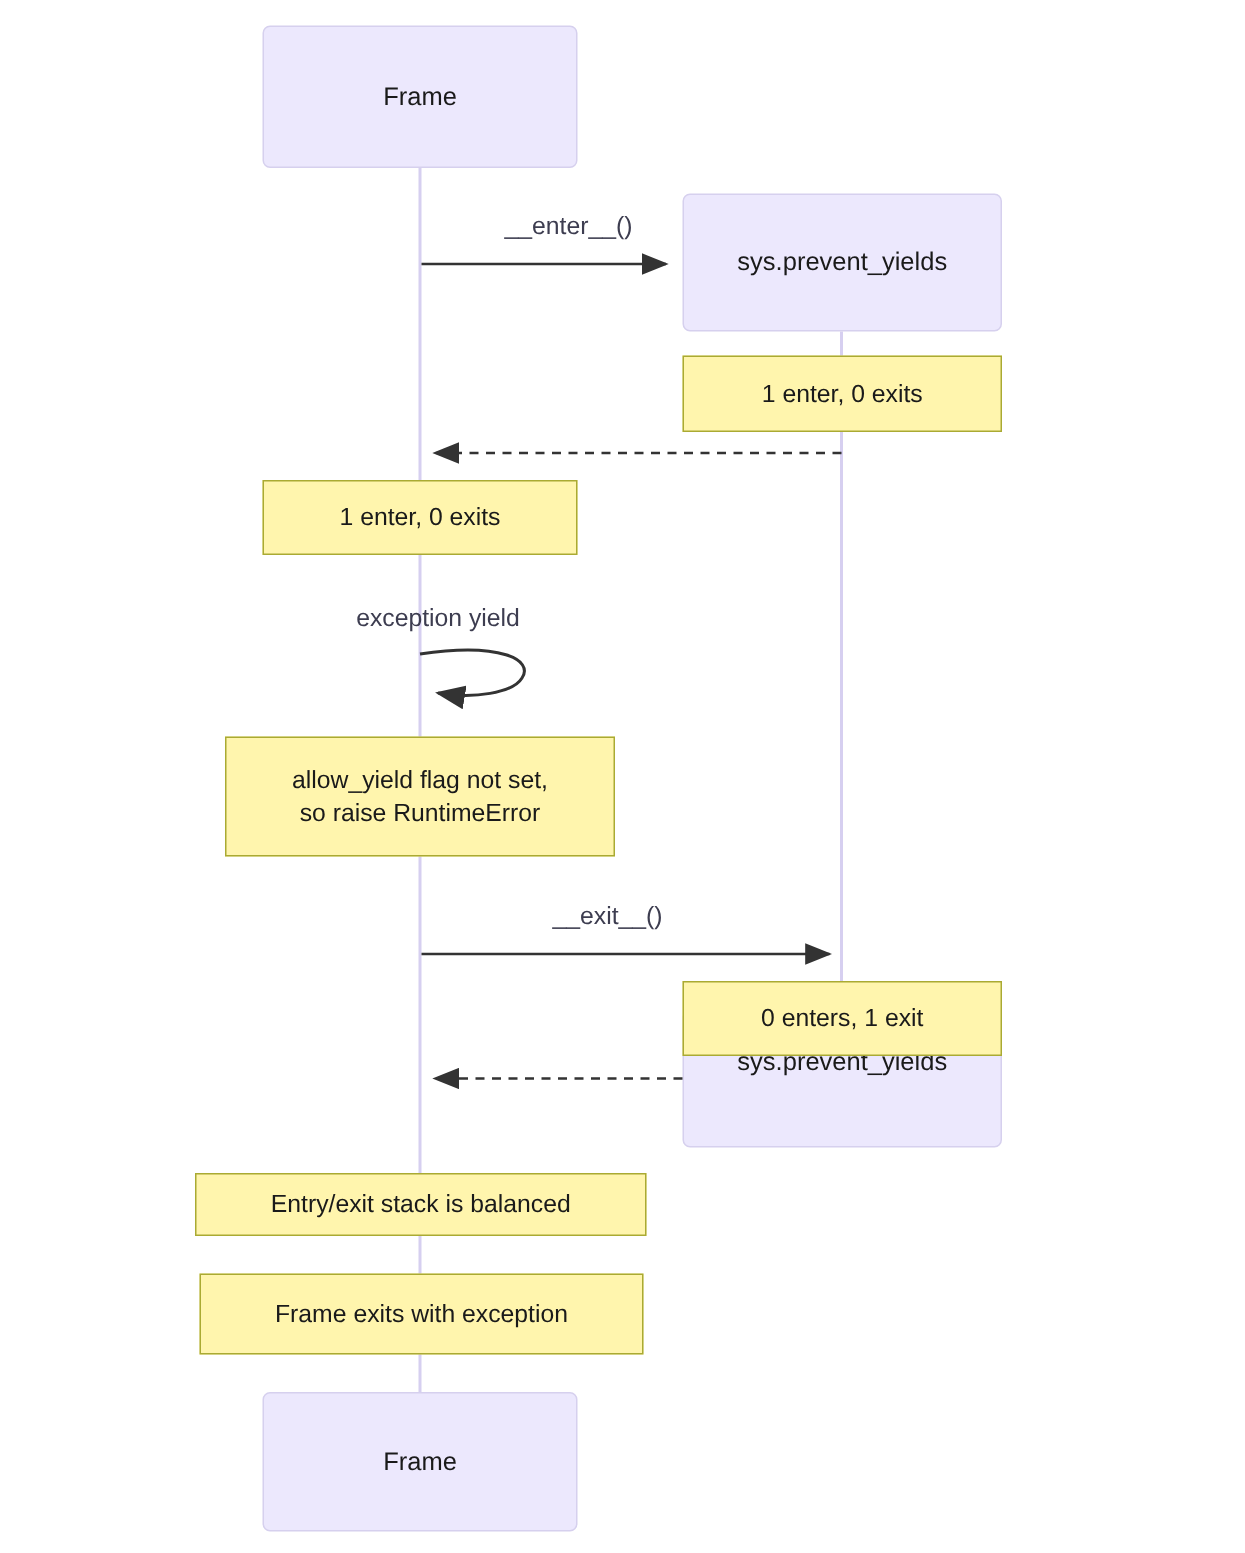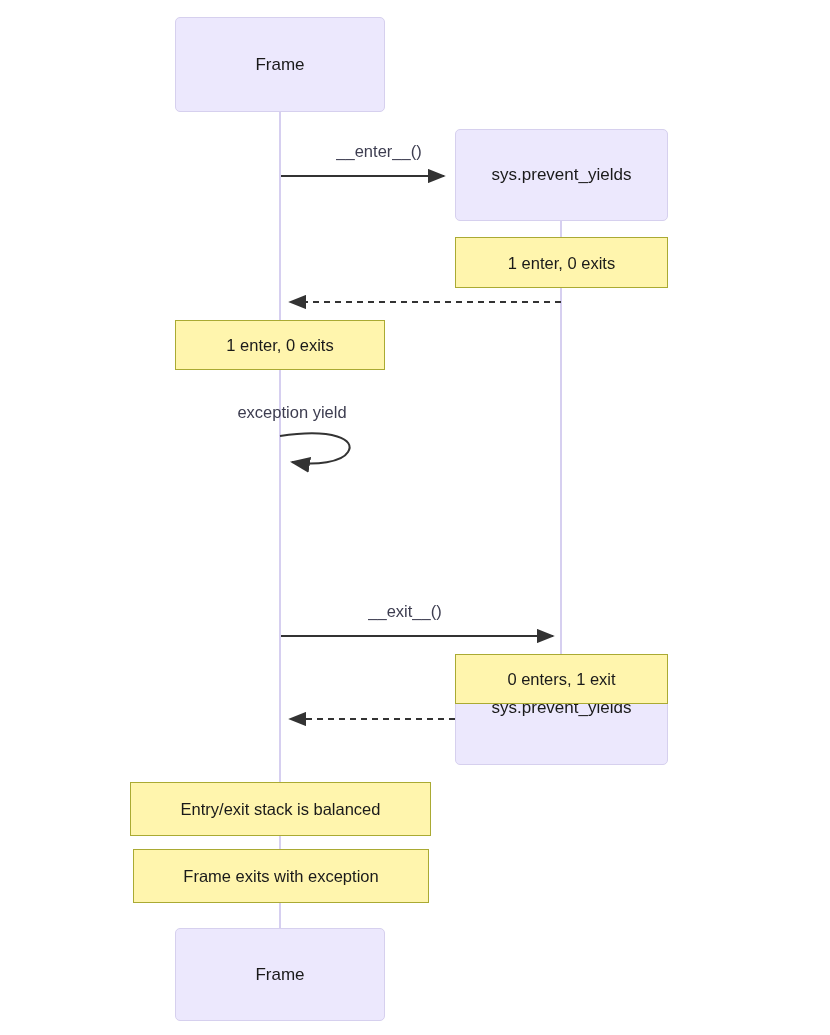--- a/index.html
+++ b/index.html
@@ -115,20 +115,24 @@
   </div>
   <svg class="arrow-svg layer-arrow" width="90" height="50" style="left:276px;top:428px;">
     <defs>
       <marker id="ah-self" markerWidth="10" markerHeight="8" refX="9" refY="4" orient="auto">
         <path d="M0,0 L10,4 L0,8 z" fill="#333333"></path>
       </marker>
     </defs>
     <path d="M4,8 C 58,0 80,12 72,24 C 66,34 40,38 16,34" fill="none" stroke="#333333" stroke-width="2" marker-end="url(#ah-self)"></path>
   </svg>
 
+  <div class="note layer-note" style="left:150px;top:491px;width:260px;height:80px;">
+    <span>allow_yield flag not set,
+so raise RuntimeError</span>
+  </div>
 
   <div class="msg-label layer-text" style="left:281px;top:602px;width:224px;">
     <span>__exit__()</span>
   </div>
   <svg class="arrow-svg layer-arrow" width="290" height="14" style="left:281px;top:629px;">
     <defs>
       <marker id="ah-solid-2" markerWidth="10" markerHeight="8" refX="9" refY="4" orient="auto">
         <path d="M0,0 L10,4 L0,8 z" fill="#333333"></path>
       </marker>
     </defs>
@@ -141,21 +145,21 @@
 
   <svg class="arrow-svg layer-arrow" width="190" height="14" style="left:279px;top:712px;z-index:7;">
     <defs>
       <marker id="ah-dash-2" markerWidth="10" markerHeight="8" refX="9" refY="4" orient="auto">
         <path d="M0,0 L10,4 L0,8 z" fill="#333333"></path>
       </marker>
     </defs>
     <line x1="176" y1="7" x2="11" y2="7" stroke="#333333" stroke-width="1.8" stroke-dasharray="6,5" marker-end="url(#ah-dash-2)"></line>
   </svg>
 
-  <div class="note layer-note" style="left:130px;top:782px;width:301px;height:54px;">
+  <div class="note layer-note" style="left:130px;top:782px;width:301px;height:42px;">
     <span>Entry/exit stack is balanced</span>
   </div>
 
   <div class="note layer-note" style="left:133px;top:849px;width:296px;height:54px;">
     <span>Frame exits with exception</span>
   </div>
 
 </div>
 
 </body></html>

